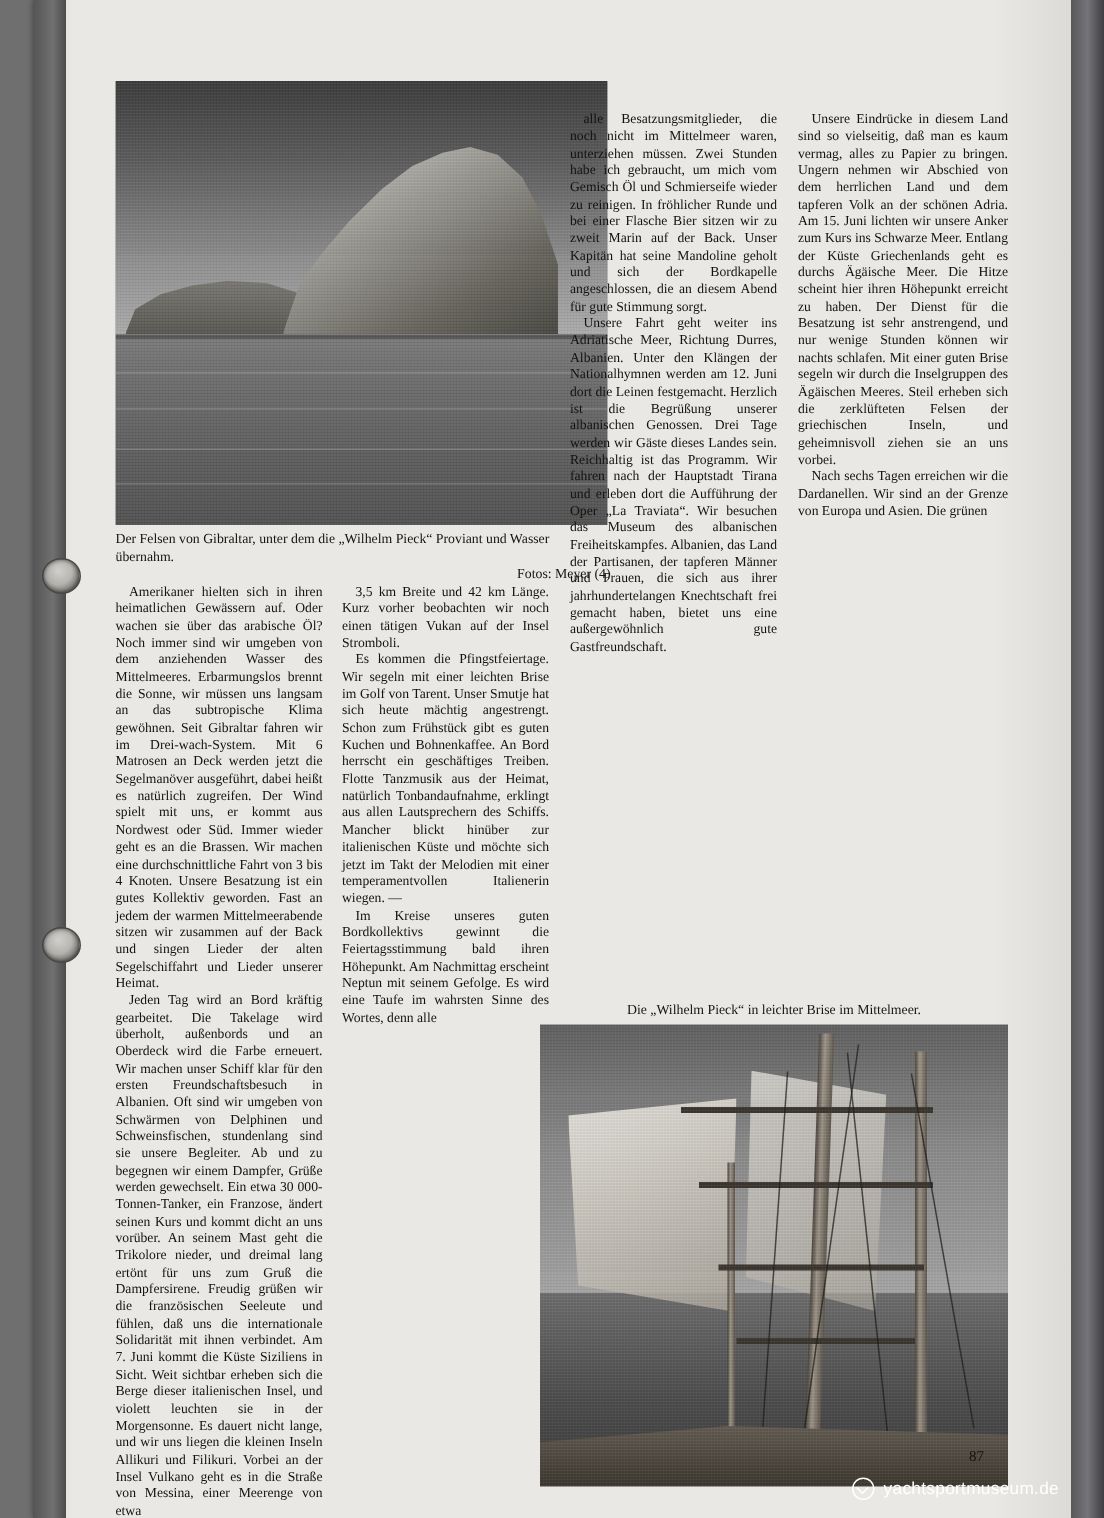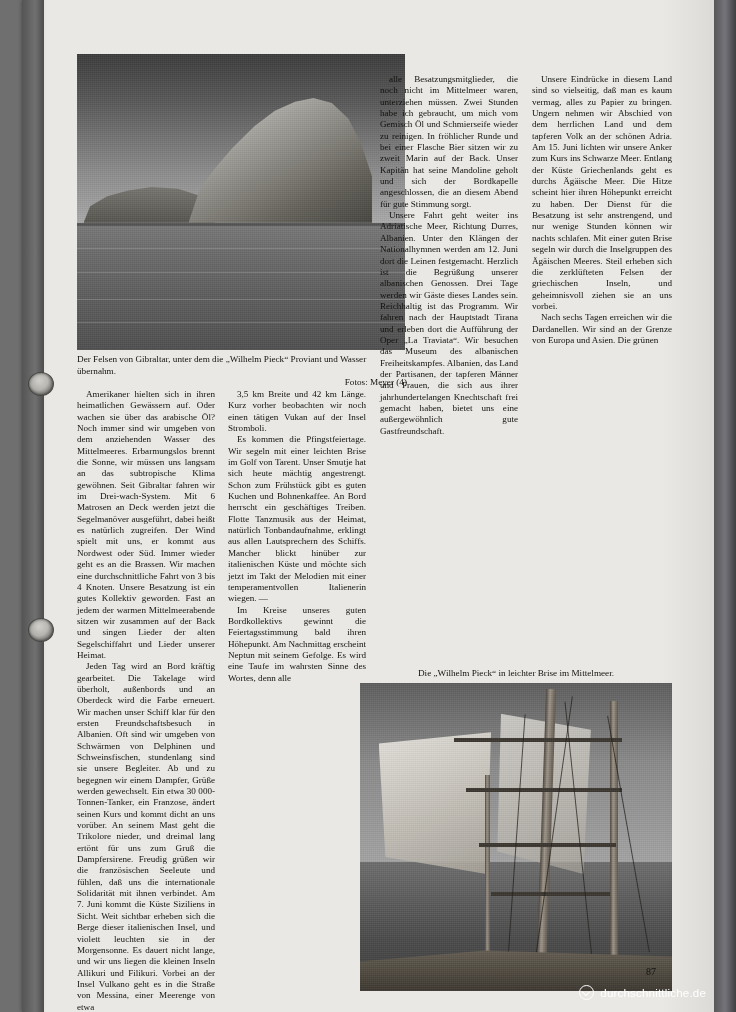--- a/index.html
+++ b/index.html
@@ -343,14 +343,14 @@
     </div>
 
     <div class="page-number">87</div>
   </div>
 </div>
 
 <div class="right-strip"></div>
 
 <div class="watermark">
   <span class="wm-icon"></span>
-  <span>durchschnittliche.de</span>
+  <span>yachtsportmuseum.de</span>
 </div>
 
 </body></html>

